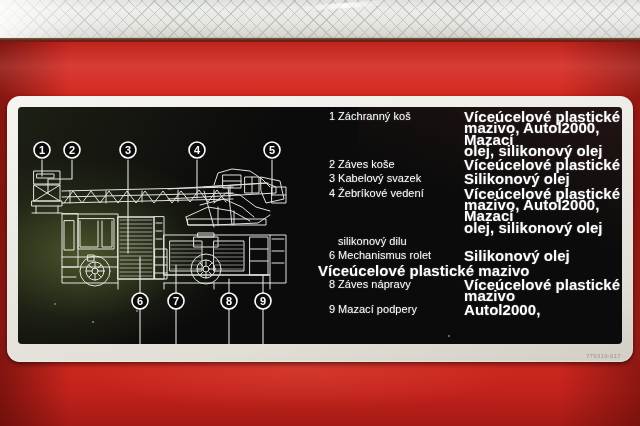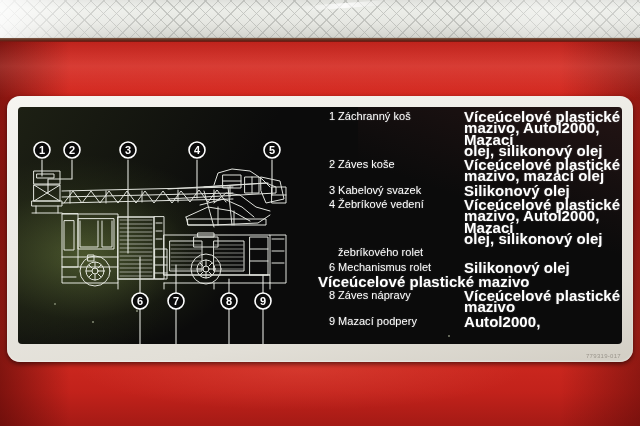--- a/index.html
+++ b/index.html
@@ -277,21 +277,20 @@
             <div class="val">olej, silikonový olej</div>
           </div>
         </div>
 
         <div class="row">
           <div class="c1">
             <div class="num-line"><span class="idx">2</span><span>Záves koše</span></div>
           </div>
           <div class="c2">
             <div class="val">Víceúcelové plastické</div>
-            <div class="val">mazivo, mazací olej</div>
           </div>
         </div>
 
         <div class="row">
           <div class="c1">
             <div class="num-line"><span class="idx">3</span><span>Kabelový svazek</span></div>
           </div>
           <div class="c2">
             <div class="val">Silikonový olej</div>
           </div>
@@ -303,21 +302,21 @@
           </div>
           <div class="c2">
             <div class="val">Víceúcelové plastické</div>
             <div class="val">mazivo, Autol2000, Mazací</div>
             <div class="val">olej, silikonový olej</div>
           </div>
         </div>
 
         <div class="row">
           <div class="c1">
-            <div class="num-line cont">žebríkového rolet</div>
+            <div class="num-line cont">silikonový dilu</div>
           </div>
         </div>
 
         <div class="row">
           <div class="c1">
             <div class="num-line"><span class="idx">6</span><span>Mechanismus rolet</span></div>
           </div>
           <div class="c2">
             <div class="val">Silikonový olej</div>
           </div>

